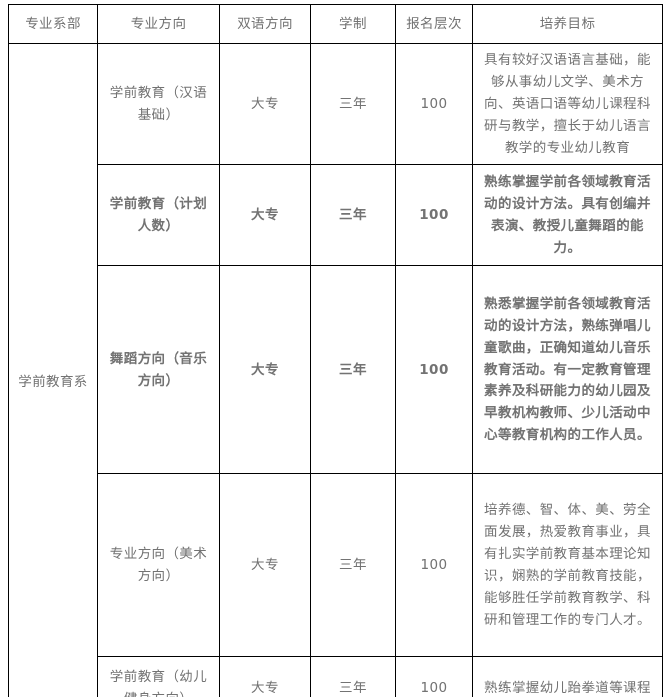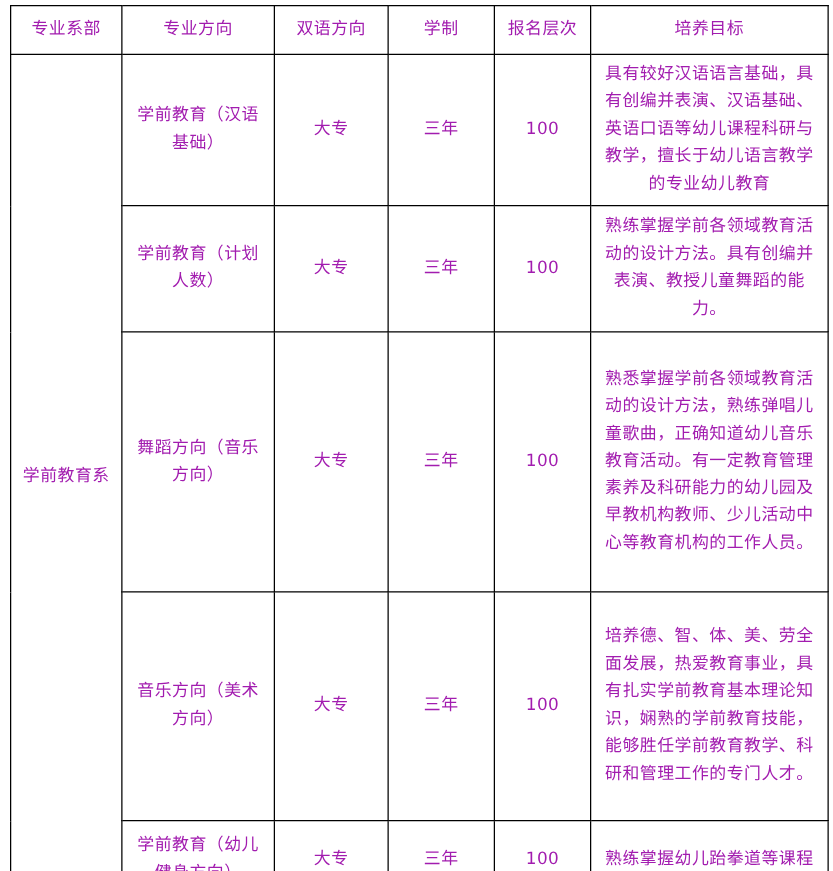--- a/index.html
+++ b/index.html
@@ -33,21 +33,21 @@
 
   table.enroll-table td,
   table.enroll-table th {
     border: 1px solid #000000;
     padding: 4px 6px;
     text-align: center;
     vertical-align: middle;
     font-weight: normal;
     font-size: 13.5px;
     line-height: 1.62;
-    color: #a21caf;
+    color: #737373;
     letter-spacing: 0.4px;
     word-break: break-all;
   }
 
   
   col.c-dept   { width: 89px; }
   col.c-major  { width: 122px; }
   col.c-level  { width: 91px; }
   col.c-years  { width: 85px; }
   col.c-quota  { width: 77px; }
@@ -90,22 +90,22 @@
     font-size: 13.5px;
     line-height: 1.78;
     text-align: center;
     padding-left: 8px;
     padding-right: 8px;
     letter-spacing: 0.2px;
   }
 
   
   tr.row-0 td { height: 112px; }
-  tr.row-1 td { height: 92px; }
-  tr.row-2 td { height: 199px; }
+  tr.row-1 td { height: 92px; font-weight: bold; }
+  tr.row-2 td { height: 199px; font-weight: bold; }
   tr.row-3 td { height: 174px; }
   tr.row-4 td { height: 54px; }
 </style>
 </head>
 <body>
 
 <div id="table-wrap">
   <table class="enroll-table">
     <colgroup>
       <col class="c-dept">
@@ -125,38 +125,38 @@
         <th>培养目标</th>
       </tr>
     </thead>
     <tbody id="table-body">
         <tr class="row-0">
           <td class="dept-cell" rowspan="5">学前教育系</td>
           <td class="major-cell">学前教育（汉语基础）</td>
           <td class="level-cell">大专</td>
           <td class="years-cell">三年</td>
           <td class="quota-cell">100</td>
-          <td class="goal-cell">具有较好汉语语言基础，具有创编并表演、汉语基础、英语口语等幼儿课程科研与教学，擅长于幼儿语言教学的专业幼儿教育</td>
+          <td class="goal-cell">具有较好汉语语言基础，能够从事幼儿文学、美术方向、英语口语等幼儿课程科研与教学，擅长于幼儿语言教学的专业幼儿教育</td>
         </tr>
         <tr class="row-1">
           <td class="major-cell">学前教育（计划人数）</td>
           <td class="level-cell">大专</td>
           <td class="years-cell">三年</td>
           <td class="quota-cell">100</td>
           <td class="goal-cell">熟练掌握学前各领域教育活动的设计方法。具有创编并表演、教授儿童舞蹈的能力。</td>
         </tr>
         <tr class="row-2">
           <td class="major-cell">舞蹈方向（音乐方向）</td>
           <td class="level-cell">大专</td>
           <td class="years-cell">三年</td>
           <td class="quota-cell">100</td>
           <td class="goal-cell">熟悉掌握学前各领域教育活动的设计方法，熟练弹唱儿童歌曲，正确知道幼儿音乐教育活动。有一定教育管理素养及科研能力的幼儿园及早教机构教师、少儿活动中心等教育机构的工作人员。</td>
         </tr>
         <tr class="row-3">
-          <td class="major-cell">音乐方向（美术方向）</td>
+          <td class="major-cell">专业方向（美术方向）</td>
           <td class="level-cell">大专</td>
           <td class="years-cell">三年</td>
           <td class="quota-cell">100</td>
           <td class="goal-cell">培养德、智、体、美、劳全面发展，热爱教育事业，具有扎实学前教育基本理论知识，娴熟的学前教育技能，能够胜任学前教育教学、科研和管理工作的专门人才。</td>
         </tr>
         <tr class="row-4">
           <td class="major-cell">学前教育（幼儿健身方向）</td>
           <td class="level-cell">大专</td>
           <td class="years-cell">三年</td>
           <td class="quota-cell">100</td>

